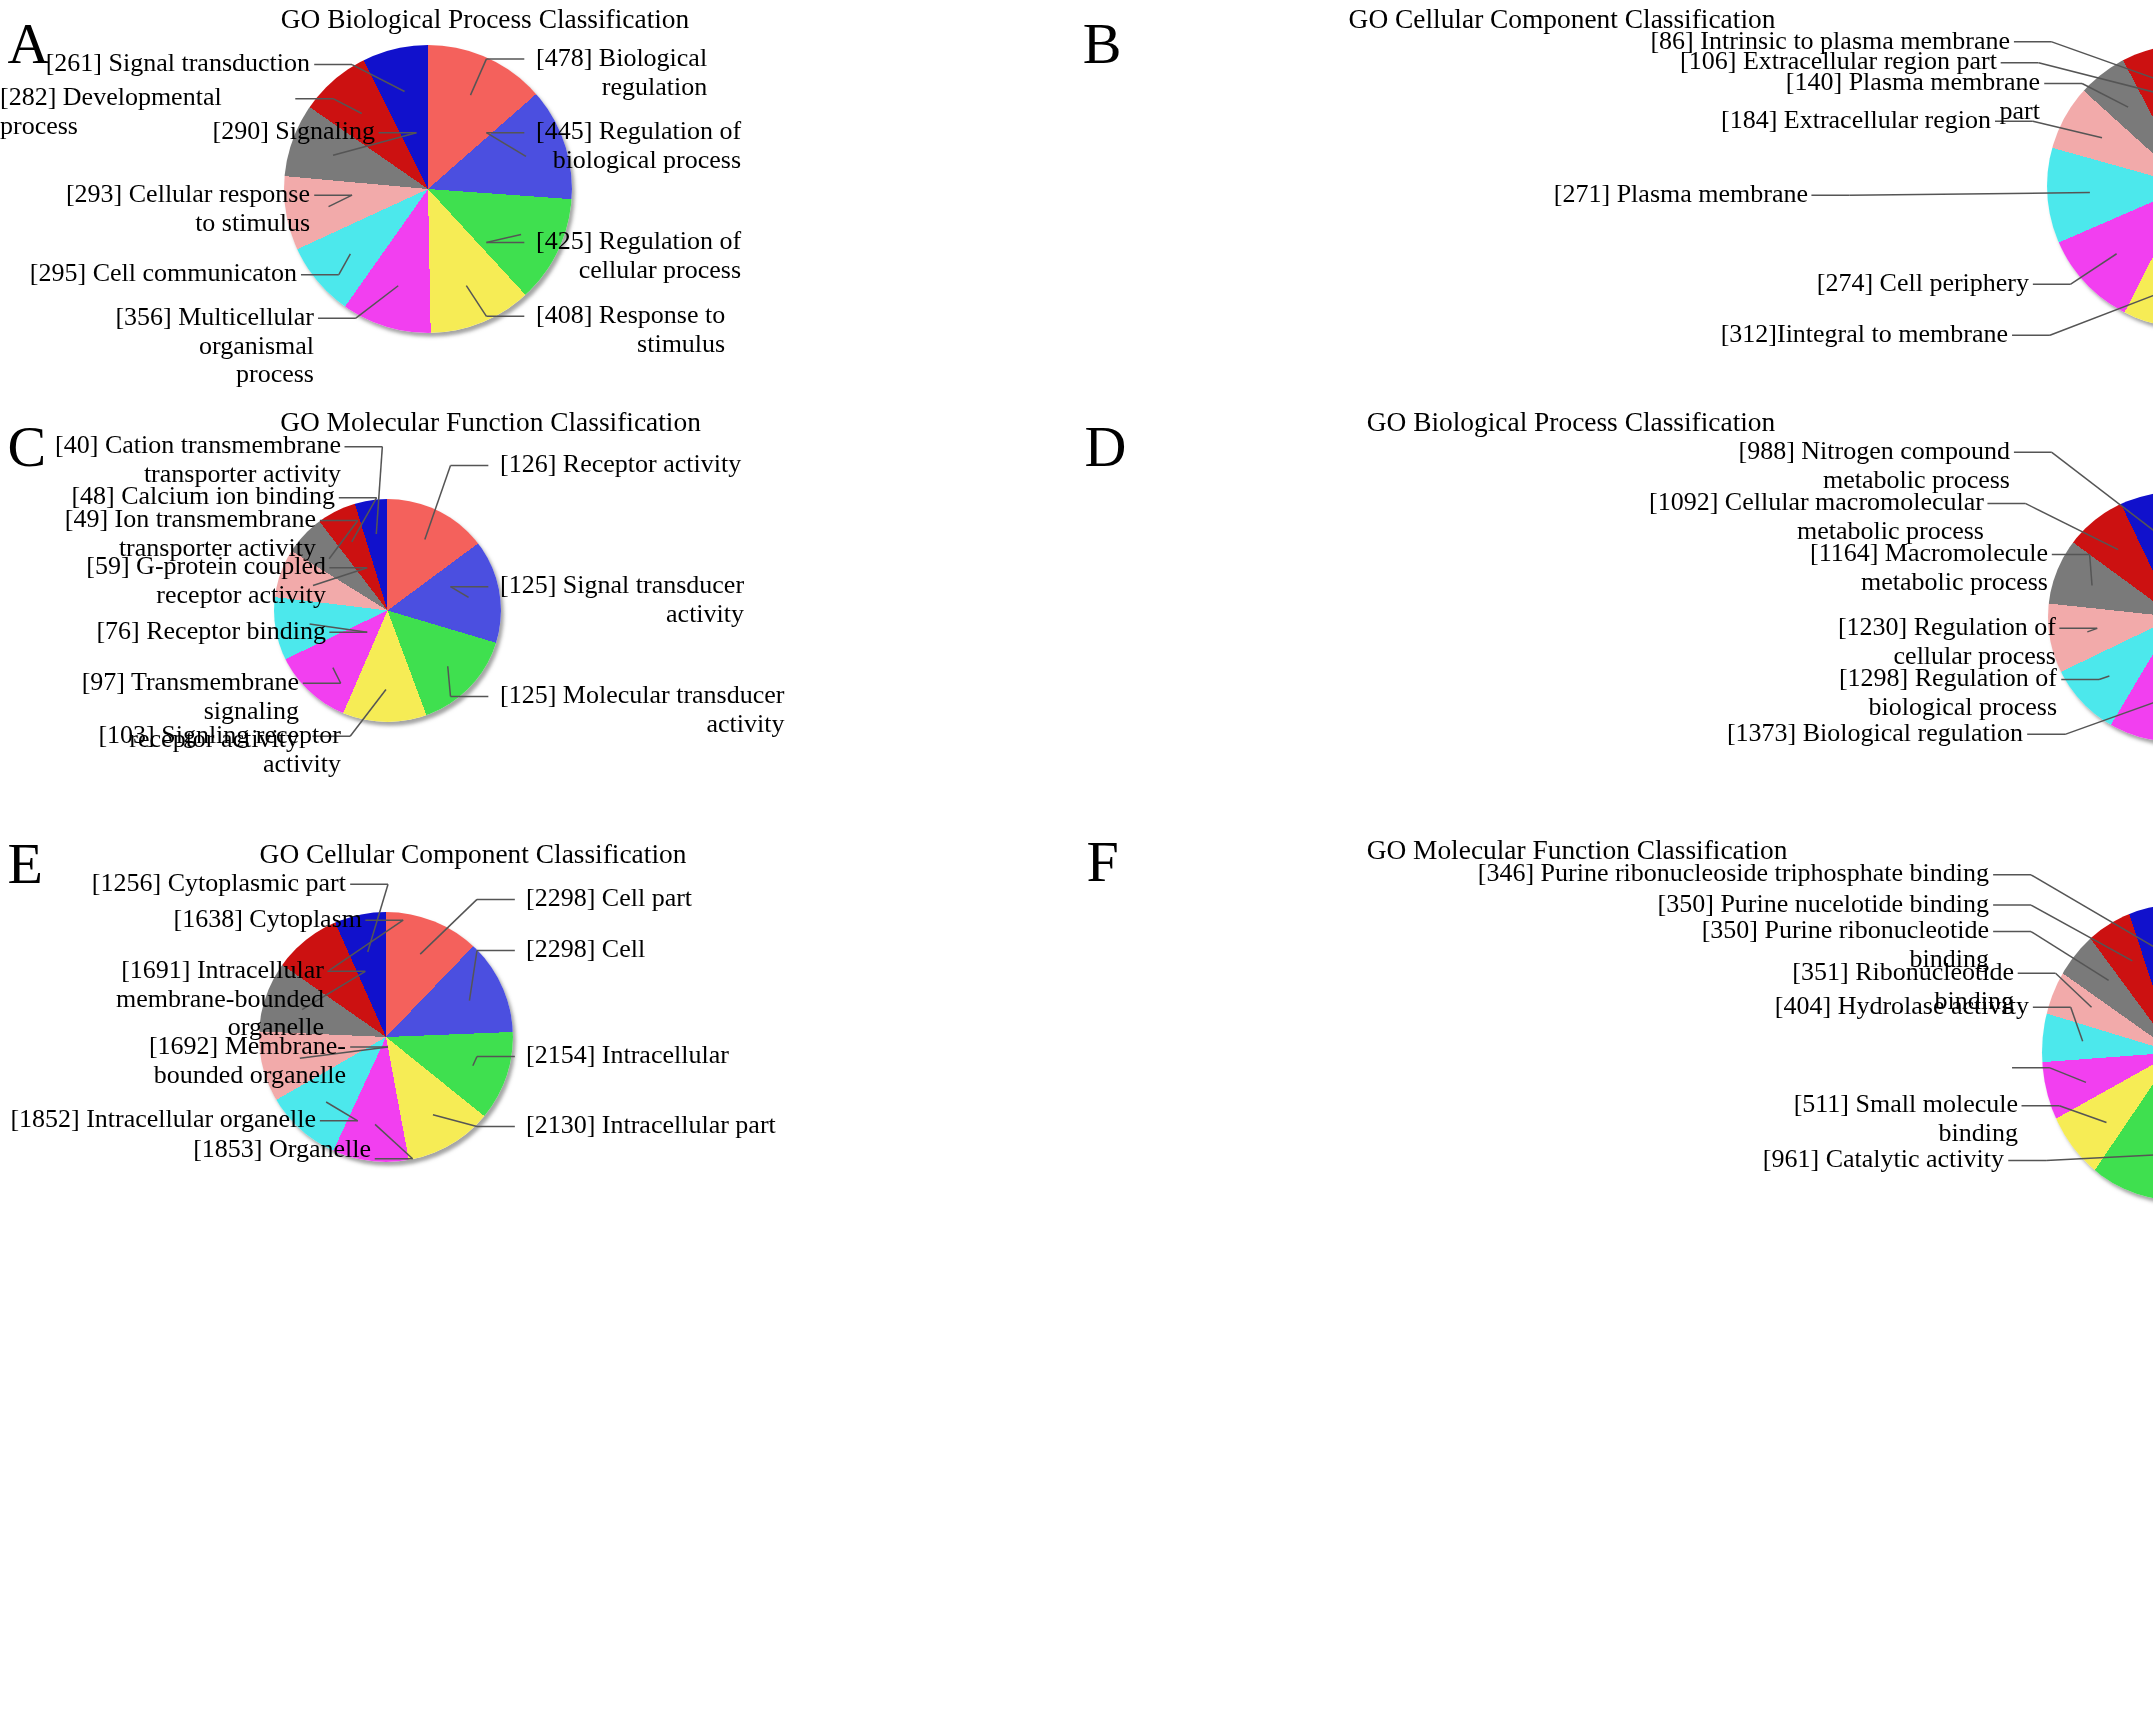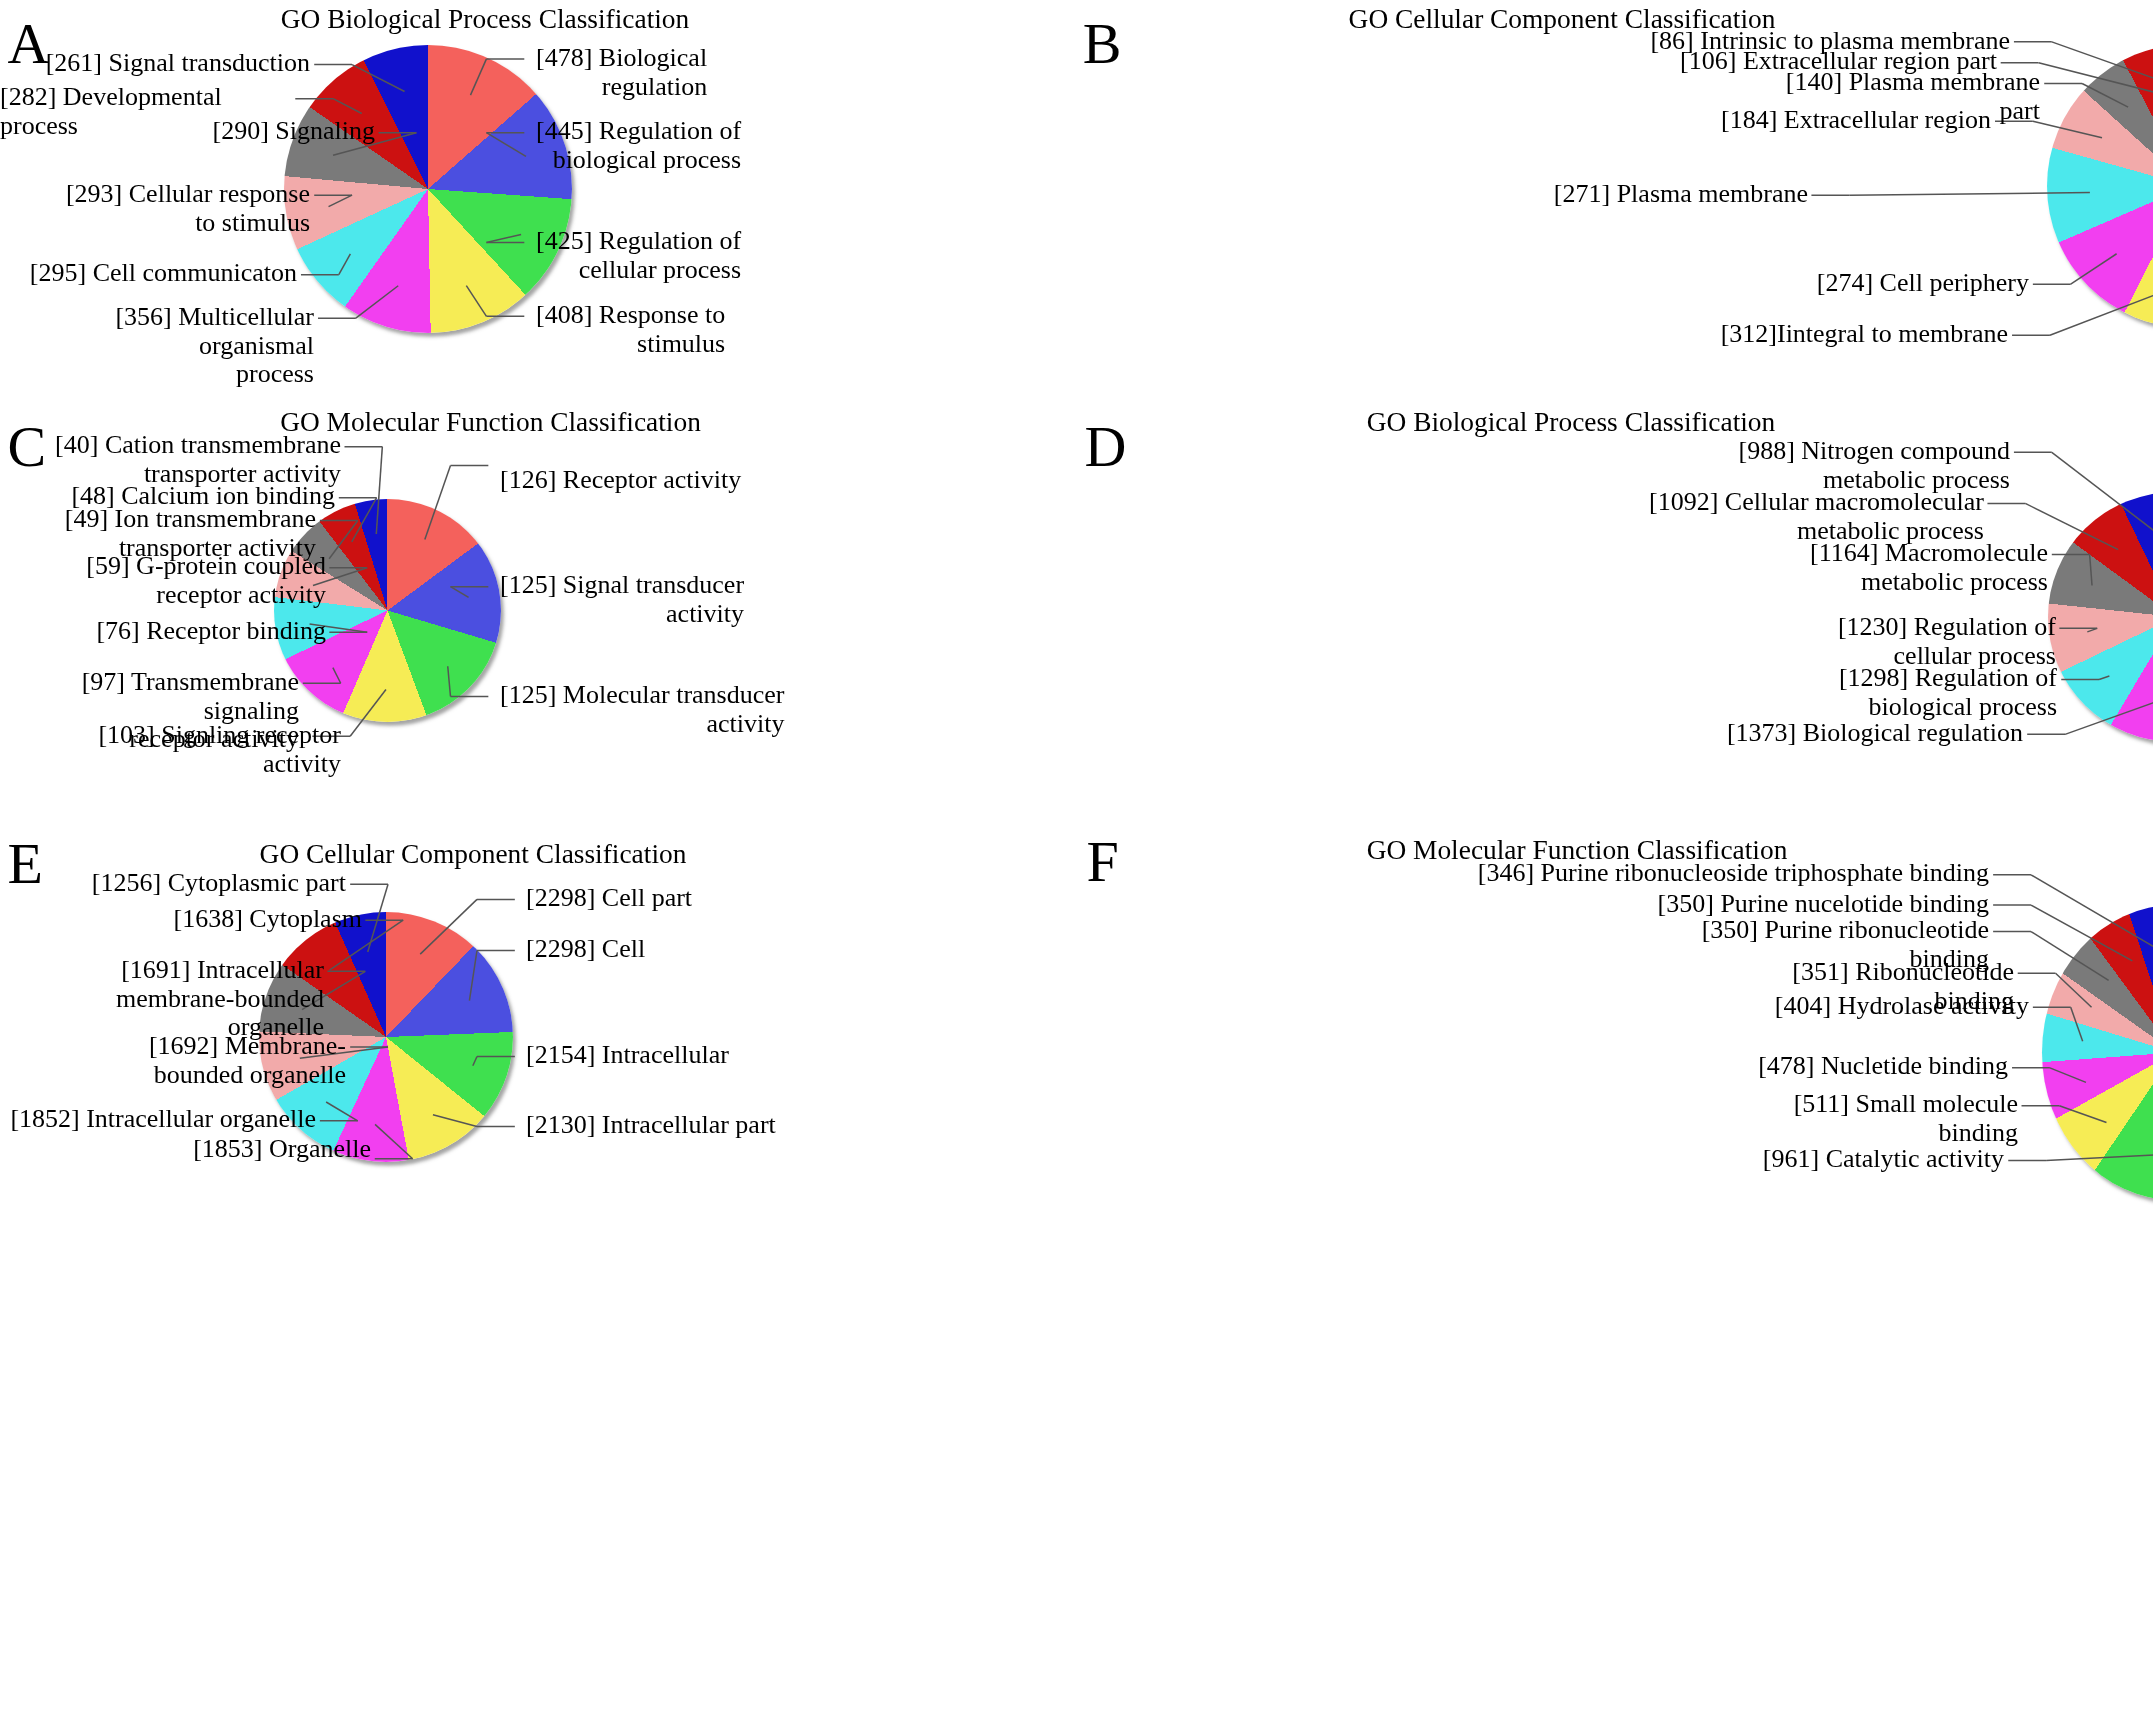--- a/index.html
+++ b/index.html
@@ -150,21 +150,21 @@
         <line x1="378" y1="126" x2="347.81237868849246" y2="166.47256971824856"></line>
         <line x1="348" y1="176" x2="388" y2="176"></line>
         <line x1="388" y1="176" x2="330.728494408471" y2="194.67769091851628"></line>
         <line x1="348" y1="244" x2="388" y2="244"></line>
         <line x1="388" y1="244" x2="327.1135271808627" y2="235.4048432661068"></line>
         <line x1="320" y1="298" x2="360" y2="298"></line>
         <line x1="360" y1="298" x2="351.7133995990239" y2="281.4788430542954"></line>
         <line x1="330" y1="354" x2="370" y2="354"></line>
         <line x1="370" y1="354" x2="407.8218756663111" y2="304.5722265498534"></line>
       </svg>
-      <div class="lbl r" style="left: 500px; top: 49px; margin-top: 16px;">
+      <div class="lbl r" style="left: 500px; top: 49px;">
         <div>[126] Receptor activity</div>
       </div>
       <div class="lbl r" style="left: 500px; top: 170px;">
         <div>[125] Signal transducer</div>
         <div style="text-align: right;">activity</div>
       </div>
       <div class="lbl r" style="left: 500px; top: 280px;">
         <div>[125] Molecular transducer</div>
         <div style="text-align: right;">activity</div>
       </div>
@@ -338,23 +338,20 @@
         <div>[350] Purine ribonucleotide</div>
         <div>binding</div>
       </div>
       <div class="lbl l" style="left: 0px; top: 144px; width: 937px; text-align: right; padding-right: 0px;">
         <div>[351] Ribonucleotide</div>
         <div>binding</div>
       </div>
       <div class="lbl l" style="left: 0px; top: 178px; width: 952px; text-align: right; padding-right: 0px;">
         <div>[404] Hydrolase activity</div>
       </div>
-      <div class="lbl l" style="left: 0px; top: 238px; width: 931px; text-align: right; padding-right: 0px;">
-        <div>[478] Nucletide binding</div>
-      </div>
       <div class="lbl l" style="left: 0px; top: 276px; width: 941px; text-align: right; padding-right: 0px;">
         <div>[511] Small molecule</div>
         <div>binding</div>
       </div>
       <div class="lbl l" style="left: 0px; top: 331px; width: 927px; text-align: right; padding-right: 0px;">
         <div>[961] Catalytic activity</div>
       </div>
     </div>
   </div>
 

